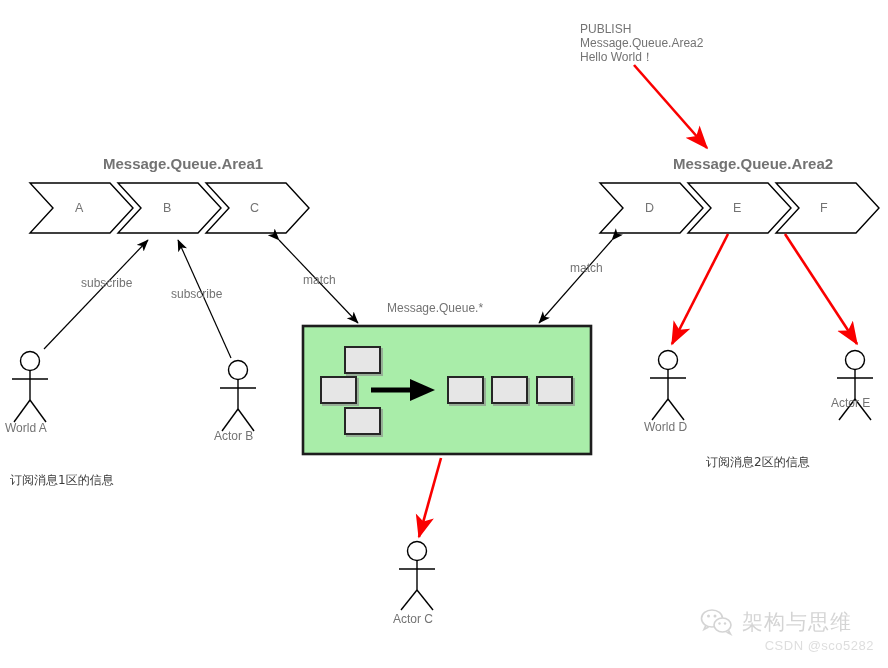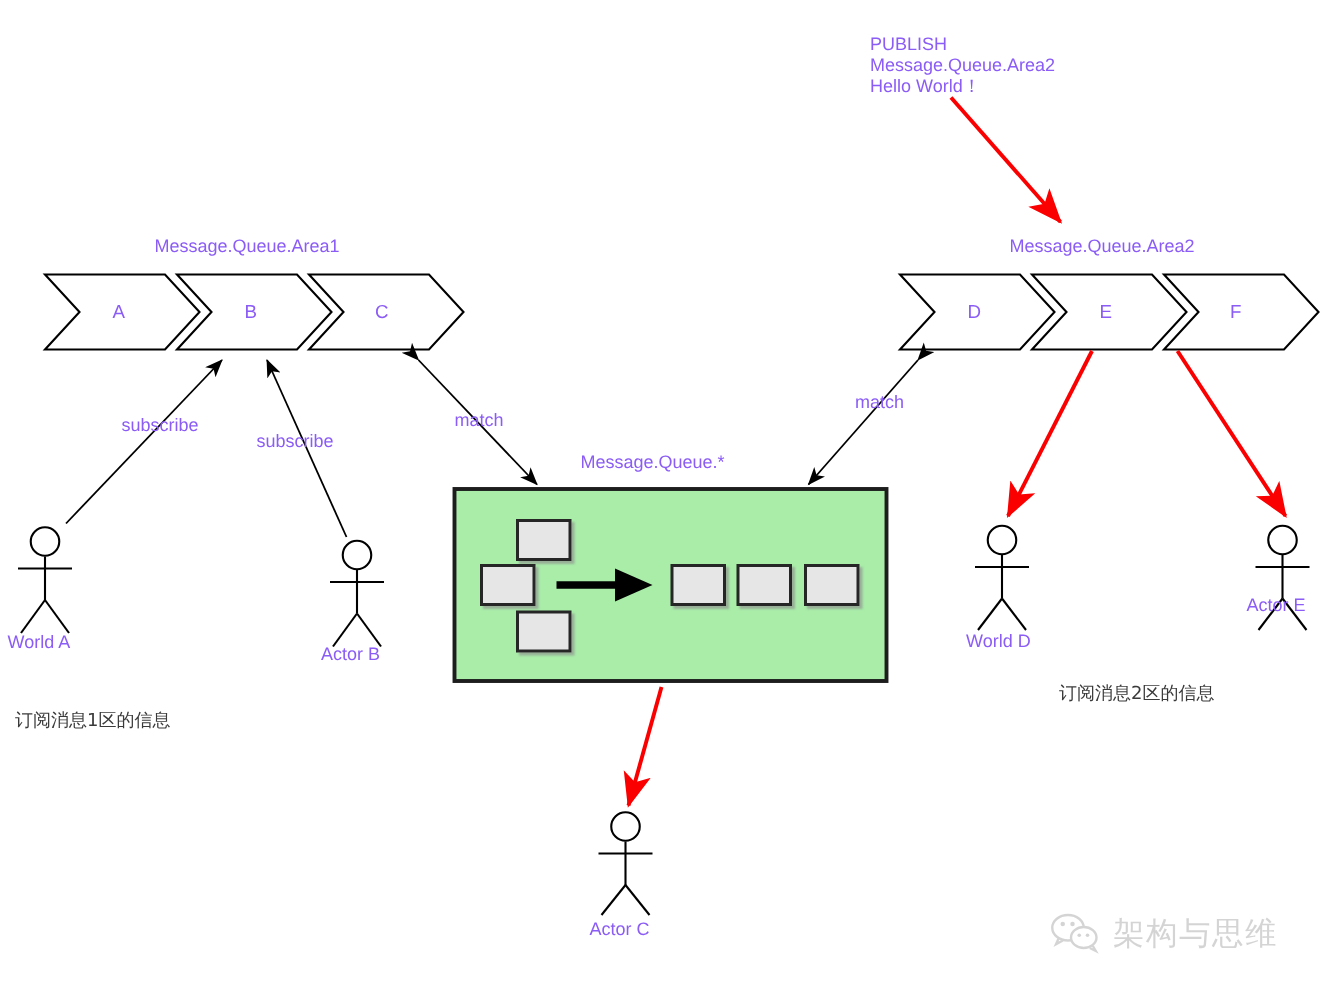--- a/index.html
+++ b/index.html
@@ -20,27 +20,27 @@
   #diagram-svg {
     position: absolute;
     left: 0;
     top: 0;
     width: 888px;
     height: 668px;
   }
   .lbl {
     position: absolute;
     white-space: nowrap;
-    color: #8b5cf6;
+    color: #737373;
     font-size: 12px;
     line-height: 14px;
   }
   .lbl-bold {
-    font-weight: normal;
-    font-size: 12px;
+    font-weight: bold;
+    font-size: 15px;
   }
   .lbl-cjk {
     font-family: "DejaVu Sans", "Liberation Sans", sans-serif;
     font-size: 12px;
     color: #3a3a3a;
   }
   .chev-letter {
     font-size: 12.5px;
   }
   .wm {
@@ -218,15 +218,16 @@
         <path d="M6,17 L4,21.5 L8.6,19" fill="none" stroke="#9b9b9b" stroke-width="1.6"></path>
         <circle cx="8.5" cy="8" r="1.5" fill="#9b9b9b"></circle>
         <circle cx="15" cy="8" r="1.5" fill="#9b9b9b"></circle>
         <ellipse cx="22.5" cy="17" rx="8.5" ry="7" fill="#ffffff" stroke="#9b9b9b" stroke-width="1.6"></ellipse>
         <path d="M28.5,22.5 L30.5,26 L26.5,24" fill="none" stroke="#9b9b9b" stroke-width="1.6"></path>
         <circle cx="19.5" cy="15.5" r="1.2" fill="#9b9b9b"></circle>
         <circle cx="25" cy="15.5" r="1.2" fill="#9b9b9b"></circle>
       </svg>
       <div class="wm-title">架构与思维</div>
     </div>
+    <div class="wm-sub">CSDN @sco5282</div>
   </div>
 
 </div>
 
 </body></html>

